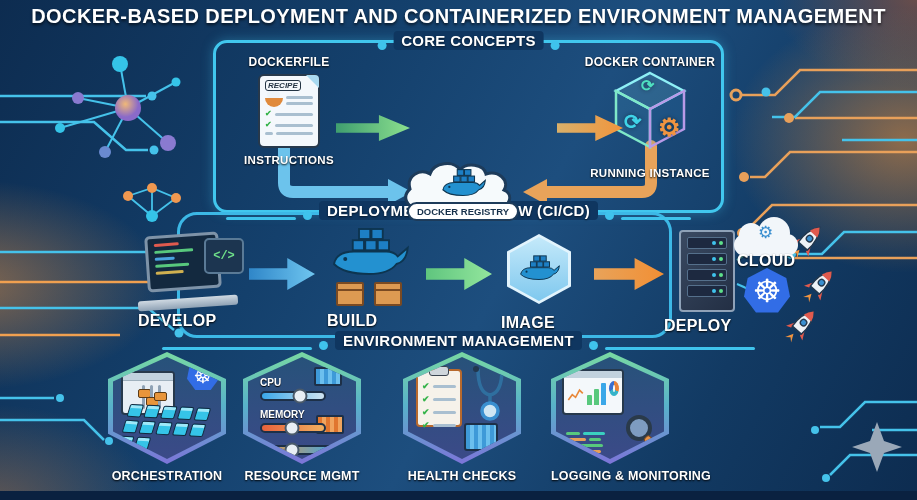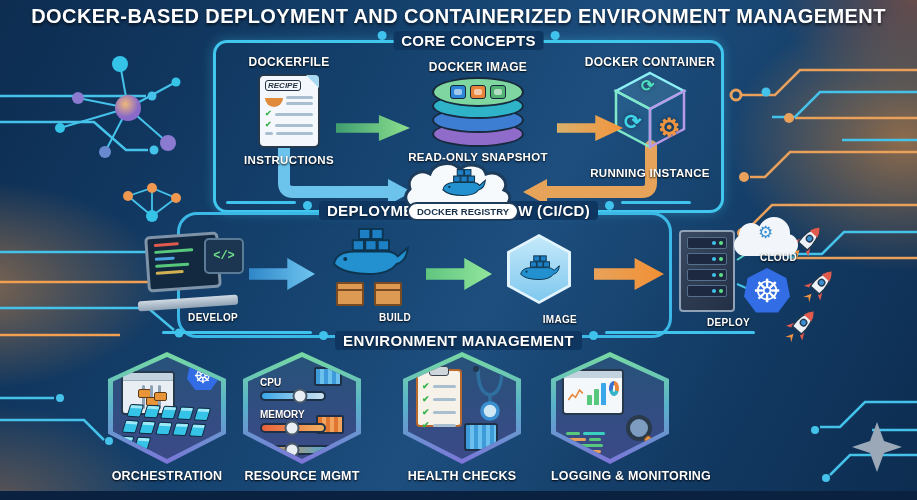--- a/index.html
+++ b/index.html
@@ -8,21 +8,21 @@
     background:
       radial-gradient(250px 190px at 905px 140px, rgba(244,150,60,.55), transparent 70%),
       radial-gradient(200px 120px at 917px 0px, rgba(210,100,45,.45), transparent 72%),
       radial-gradient(280px 150px at -30px 285px, rgba(244,155,70,.5), transparent 70%),
       radial-gradient(230px 140px at -10px 505px, rgba(225,135,60,.38), transparent 72%),
       linear-gradient(118deg,#0d2c50 0%,#14406c 34%,#1d4e7e 55%,#123a63 78%,#0d2c50 100%);}
   .deco{position:absolute;inset:0;z-index:1;pointer-events:none;}
   .title{position:absolute;top:5px;left:0;right:0;text-align:center;font-size:20px;
     font-weight:bold;letter-spacing:.4px;text-shadow:0 2px 3px rgba(0,0,0,.65);z-index:3;}
   
-  .sec-head{position:absolute;display:flex;align-items:flex-start;gap:7px;font-weight:bold;
+  .sec-head{position:absolute;display:flex;align-items:flex-end;gap:7px;font-weight:bold;
     font-size:15px;letter-spacing:.3px;text-shadow:0 1px 2px rgba(0,0,0,.6);z-index:4;}
   .sec-head .dot{width:9px;height:9px;border-radius:50%;background:#3fc3ec;flex:none;}
   .sec-head .hline{height:3px;background:#3fc3ec;border-radius:2px;flex:none;}
   .head-text{background:#0f3660;padding:1px 8px;border-radius:4px;white-space:nowrap;}
   
   .core-box{position:absolute;left:213px;top:40px;width:505px;height:167px;
     border:3px solid #41c7ee;border-radius:14px;box-shadow:0 0 12px rgba(65,199,238,.35);z-index:2;}
   .core-head{top:-12px;left:50%;transform:translateX(-50%);}
   .group{position:absolute;text-align:center;}
   .g-label{font-size:12px;font-weight:bold;letter-spacing:.3px;text-shadow:0 1px 2px #000;}
@@ -64,22 +64,22 @@
   .wf-box{position:absolute;left:177px;top:212px;width:489px;height:120px;
     border:3px solid #3cb8e6;border-radius:20px;z-index:2;}
   .wf-head{top:201px;left:0;right:0;justify-content:center;}
   .env-head{top:331px;left:0;right:0;justify-content:center;}
   .arrow{position:absolute;clip-path:polygon(0 32%,58% 32%,58% 0,100% 50%,58% 100%,58% 68%,0 68%);z-index:3;}
   .ar-green-core{left:333px;top:108px;width:74px;height:26px;background:linear-gradient(90deg,#3f9e6f,#8ce08e);}
   .ar-orange-core{left:545px;top:108px;width:66px;height:26px;background:linear-gradient(90deg,#d9b06a,#f2953c);}
   .ar-blue-wf{left:249px;top:258px;width:66px;height:32px;background:linear-gradient(90deg,#2f86c8,#6fc6f0);}
   .ar-green-wf{left:426px;top:258px;width:66px;height:32px;background:linear-gradient(90deg,#5fc57e,#93e69d);}
   .ar-orange-wf{left:594px;top:258px;width:70px;height:32px;background:linear-gradient(90deg,#e8a35a,#f28f34);}
-  .step-label{position:absolute;font-size:10px;font-weight:bold;letter-spacing:.3px;
-    text-align:right;text-shadow:0 1px 2px #000;z-index:3;}
+  .step-label{position:absolute;font-size:16px;font-weight:bold;letter-spacing:.3px;
+    text-align:left;text-shadow:0 1px 2px #000;z-index:3;}
   .laptop{position:absolute;left:138px;top:234px;width:100px;height:80px;z-index:3;}
   .lap-screen{position:absolute;left:8px;top:0;width:74px;height:56px;background:#13293f;
     border:3px solid #7e93a8;border-radius:5px;transform:rotate(-4deg);padding:5px 6px;
     box-sizing:border-box;display:flex;flex-direction:column;gap:4px;}
   .cl{height:3px;border-radius:2px;}
   .lap-base{position:absolute;left:0;bottom:6px;width:100px;height:10px;
     background:linear-gradient(#cfd9e2,#8fa2b5);border-radius:3px;transform:rotate(-4deg);}
   .code-win{position:absolute;right:-6px;top:4px;width:36px;height:32px;background:#1c3550;
     border:2px solid #5a7a96;border-radius:5px;color:#6fe08a;font-weight:bold;font-size:12px;
     display:flex;align-items:center;justify-content:center;font-family:"Liberation Mono",monospace;}
@@ -346,35 +346,20 @@
         <div class="doc-row">
             <span class="bar" style="max-width:8px"></span>
             <span class="bar"></span>
           </div>
       </div>
       <div class="g-sub">INSTRUCTIONS</div>
     </div>
 
     <div class="arrow ar-green-core" style="position:absolute;left:120px;top:72px;width:74px;height:26px;"></div>
 
-    <div class="group" style="left:192px;top:17px;width:140px;">
-      <div class="g-label">DOCKER IMAGE</div>
-      <div class="stack">
-        <div class="layer l-purple"></div>
-          <div class="layer l-blue"></div>
-        <div class="layer l-teal"></div>
-          <div class="layer l-green"></div>
-        <div class="stack-top">
-          <span class="chip chip-blue"></span>
-          <span class="chip chip-orange"></span>
-          <span class="chip chip-green"></span>
-        </div>
-      </div>
-      <div class="g-sub">READ-ONLY SNAPSHOT</div>
-    </div>
 
     <div class="arrow ar-orange-core" style="position:absolute;left:341px;top:72px;width:66px;height:26px;"></div>
 
     <div class="group" style="left:368px;top:12px;width:132px;">
       <div class="g-label">DOCKER CONTAINER</div>
       <div class="cube">
         <svg width="84" height="84" viewBox="0 0 84 84">
           <polygon points="42,4 76,22 42,40 8,22" fill="rgba(150,235,255,.16)" stroke="#8ef0f6" stroke-width="2.5"></polygon>
           <polygon points="8,22 42,40 42,78 8,60" fill="rgba(90,190,235,.14)" stroke="#7fe8c8" stroke-width="2.5"></polygon>
           <polygon points="76,22 42,40 42,78 76,60" fill="rgba(60,150,210,.14)" stroke="#b89ae8" stroke-width="2.5"></polygon>

